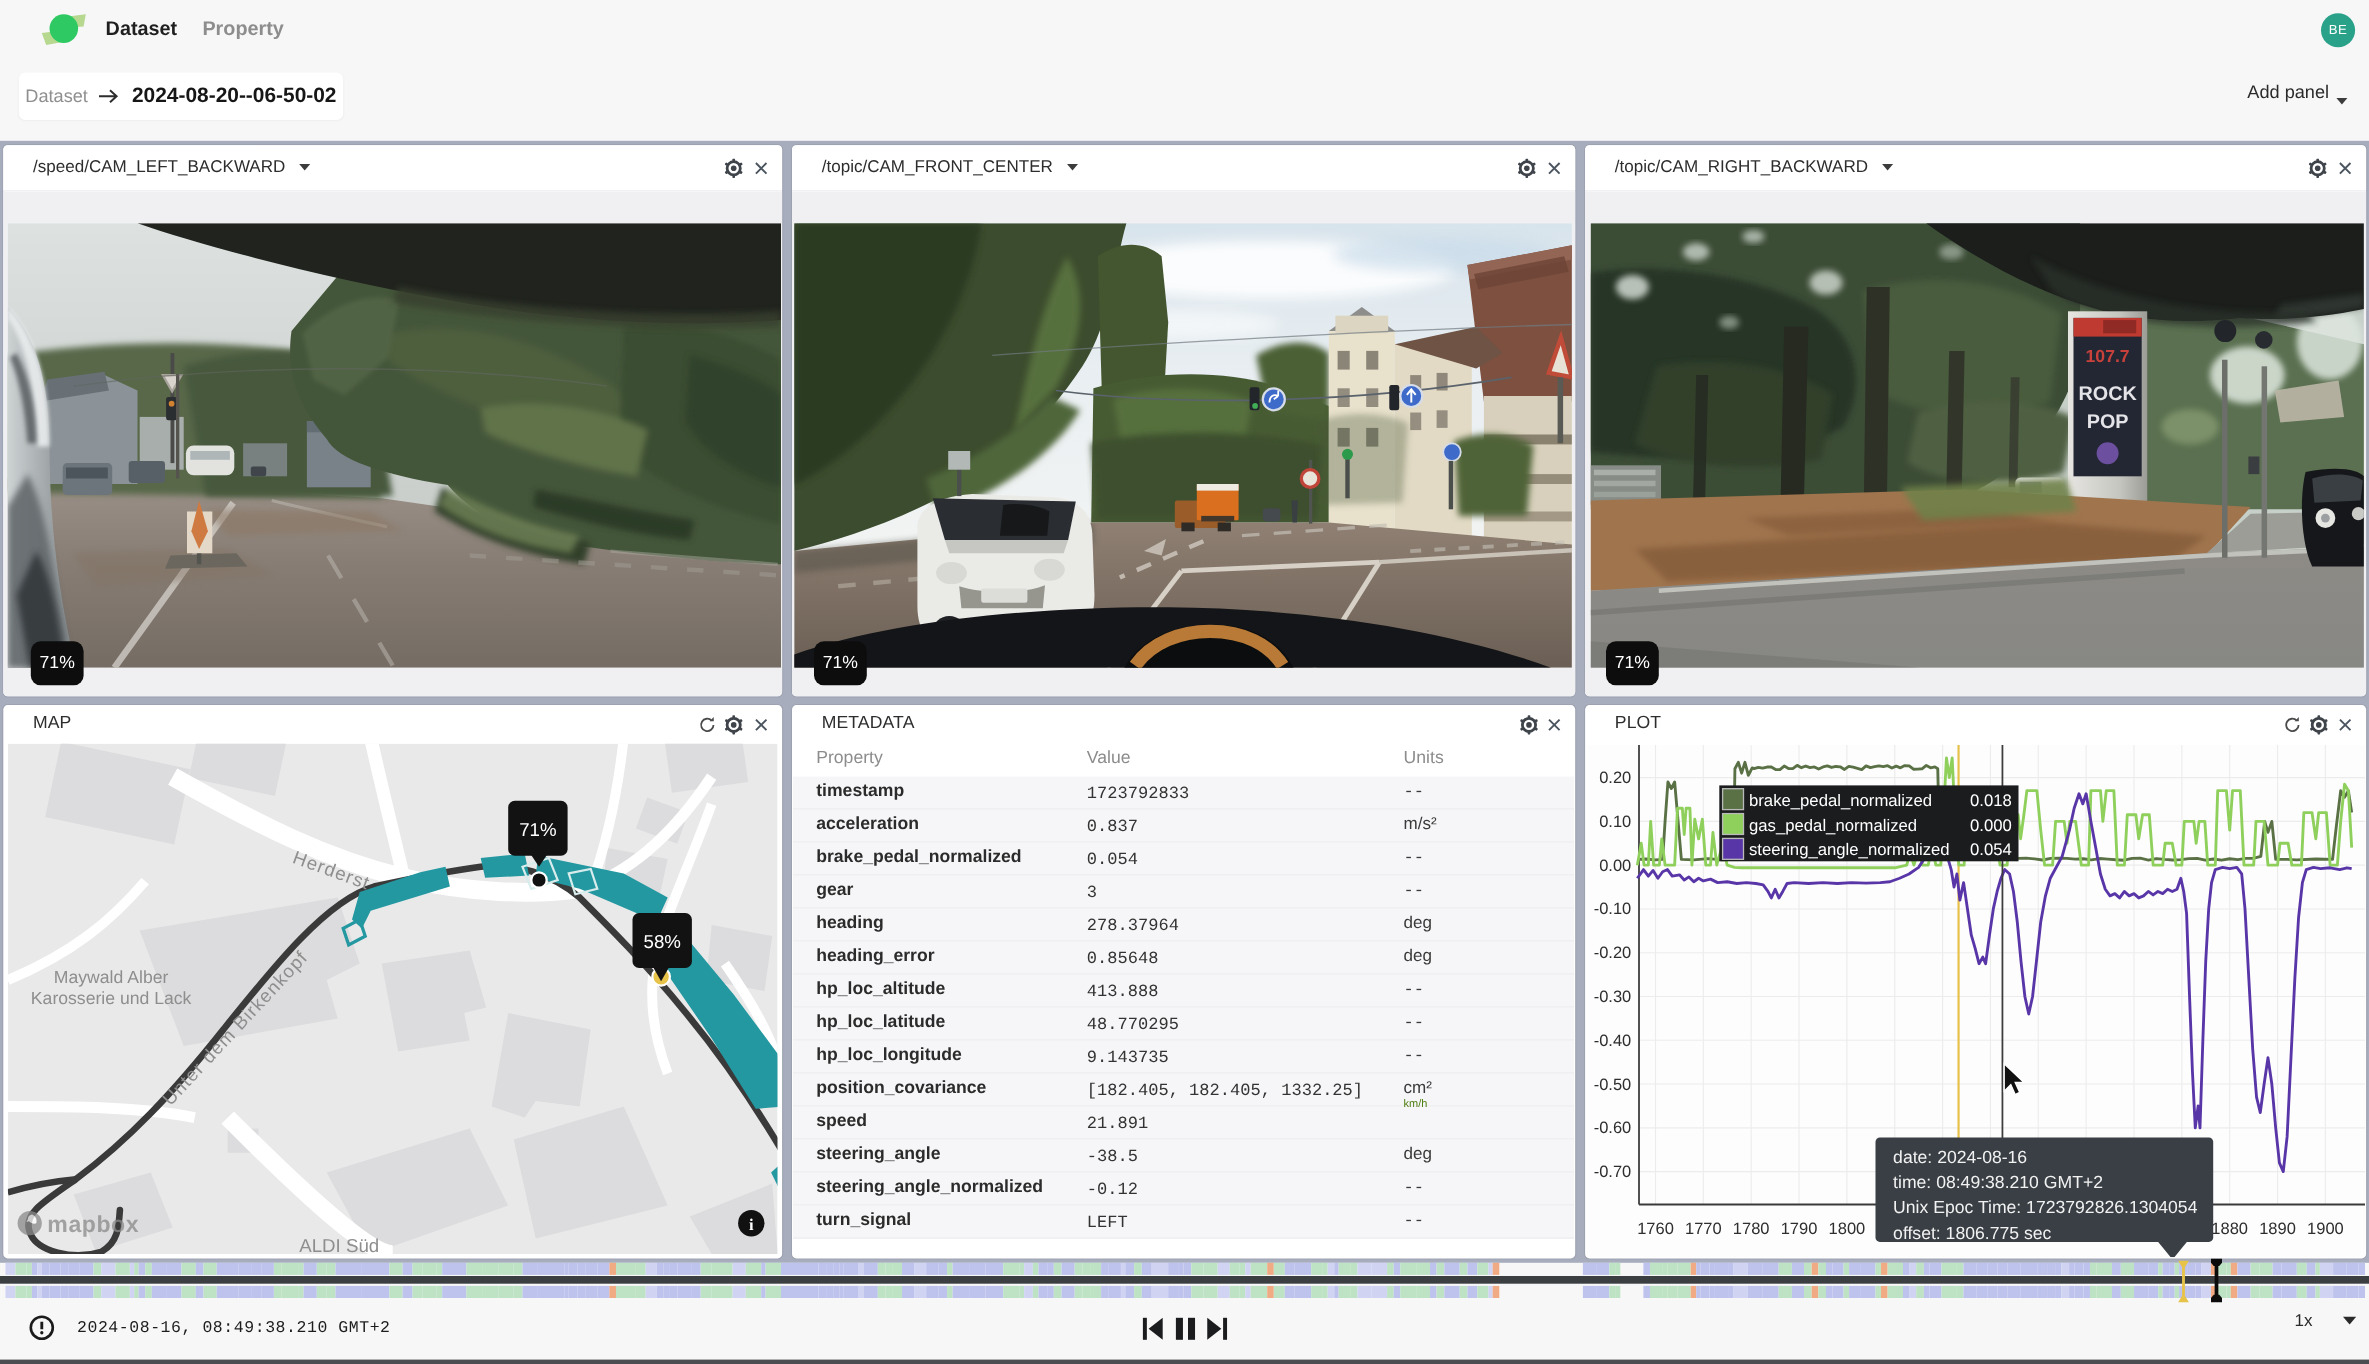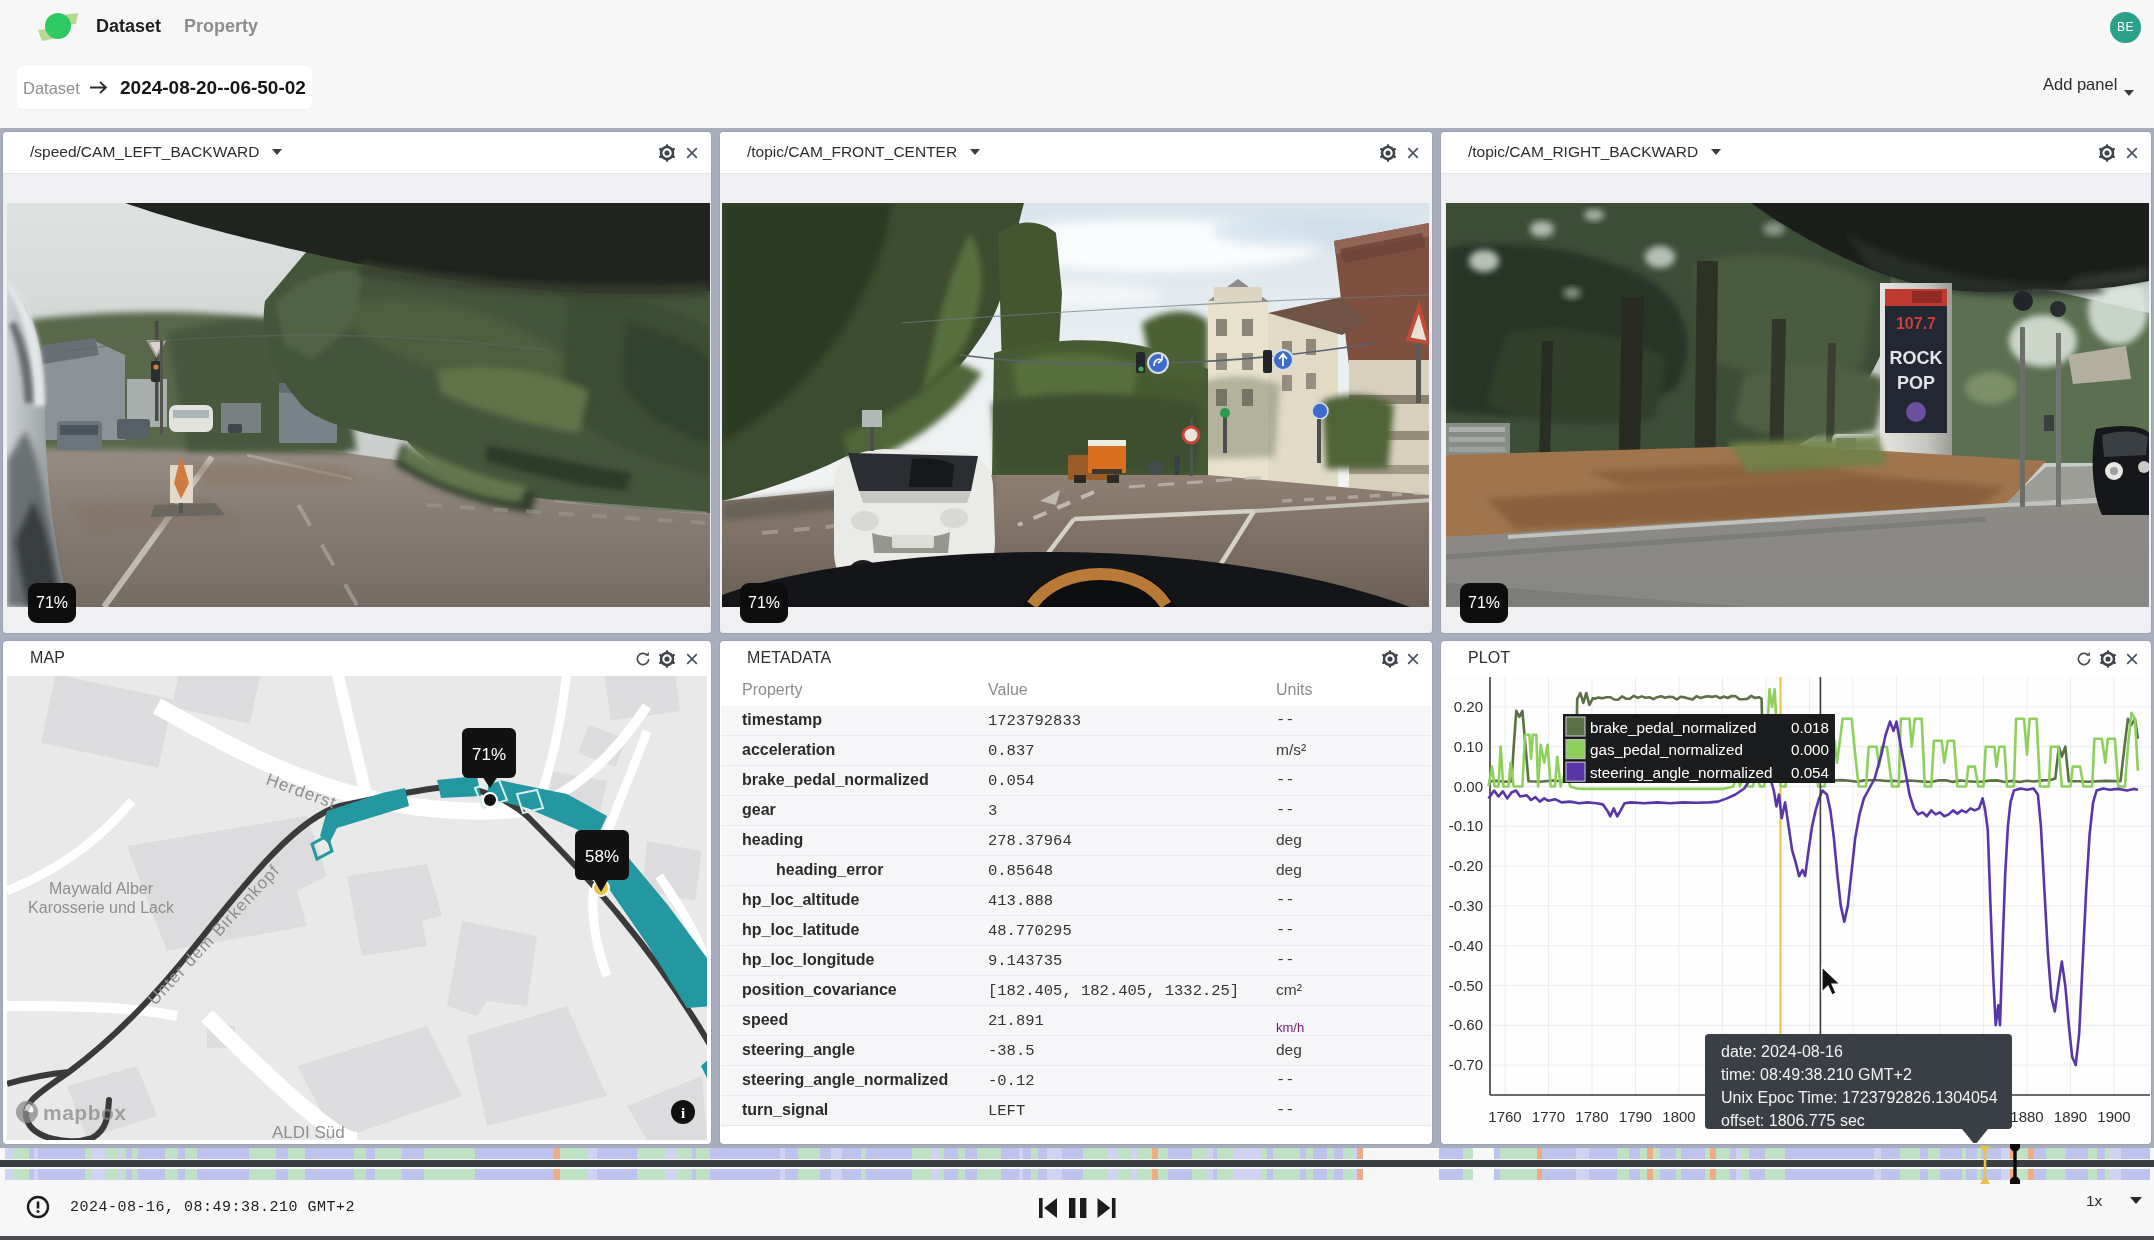--- a/index.html
+++ b/index.html
@@ -527,21 +527,21 @@
 <div class="abs mono" style="left:1276px;top:771px;font-size:15.5px;color:#3a3a3a;">--</div>
 <div class="abs" style="left:721px;top:796px;width:710px;height:29px;background:#f6f6f8;border-bottom:1px solid #e9e9ec;"></div>
 <div class="abs" style="left:742px;top:801px;font-size:16px;font-weight:700;color:#2b2b2b;">gear</div>
 <div class="abs mono" style="left:988px;top:802px;font-size:15.5px;color:#333;">3</div>
 <div class="abs mono" style="left:1276px;top:801px;font-size:15.5px;color:#3a3a3a;">--</div>
 <div class="abs" style="left:721px;top:826px;width:710px;height:29px;background:#f6f6f8;border-bottom:1px solid #e9e9ec;"></div>
 <div class="abs" style="left:742px;top:831px;font-size:16px;font-weight:700;color:#2b2b2b;">heading</div>
 <div class="abs mono" style="left:988px;top:832px;font-size:15.5px;color:#333;">278.37964</div>
 <div class="abs " style="left:1276px;top:831px;font-size:15.5px;color:#3a3a3a;">deg</div>
 <div class="abs" style="left:721px;top:856px;width:710px;height:29px;background:#f6f6f8;border-bottom:1px solid #e9e9ec;"></div>
-<div class="abs" style="left:776px;top:861px;font-size:16px;font-weight:700;color:#2b2b2b;">heading_error</div>
+<div class="abs" style="left:742px;top:861px;font-size:16px;font-weight:700;color:#2b2b2b;">heading_error</div>
 <div class="abs mono" style="left:988px;top:862px;font-size:15.5px;color:#333;">0.85648</div>
 <div class="abs " style="left:1276px;top:861px;font-size:15.5px;color:#3a3a3a;">deg</div>
 <div class="abs" style="left:721px;top:886px;width:710px;height:29px;background:#f6f6f8;border-bottom:1px solid #e9e9ec;"></div>
 <div class="abs" style="left:742px;top:891px;font-size:16px;font-weight:700;color:#2b2b2b;">hp_loc_altitude</div>
 <div class="abs mono" style="left:988px;top:892px;font-size:15.5px;color:#333;">413.888</div>
 <div class="abs mono" style="left:1276px;top:891px;font-size:15.5px;color:#3a3a3a;">--</div>
 <div class="abs" style="left:721px;top:916px;width:710px;height:29px;background:#f6f6f8;border-bottom:1px solid #e9e9ec;"></div>
 <div class="abs" style="left:742px;top:921px;font-size:16px;font-weight:700;color:#2b2b2b;">hp_loc_latitude</div>
 <div class="abs mono" style="left:988px;top:922px;font-size:15.5px;color:#333;">48.770295</div>
 <div class="abs mono" style="left:1276px;top:921px;font-size:15.5px;color:#3a3a3a;">--</div>
@@ -549,21 +549,21 @@
 <div class="abs" style="left:742px;top:951px;font-size:16px;font-weight:700;color:#2b2b2b;">hp_loc_longitude</div>
 <div class="abs mono" style="left:988px;top:952px;font-size:15.5px;color:#333;">9.143735</div>
 <div class="abs mono" style="left:1276px;top:951px;font-size:15.5px;color:#3a3a3a;">--</div>
 <div class="abs" style="left:721px;top:976px;width:710px;height:29px;background:#f6f6f8;border-bottom:1px solid #e9e9ec;"></div>
 <div class="abs" style="left:742px;top:981px;font-size:16px;font-weight:700;color:#2b2b2b;">position_covariance</div>
 <div class="abs mono" style="left:988px;top:982px;font-size:15.5px;color:#333;">[182.405, 182.405, 1332.25]</div>
 <div class="abs " style="left:1276px;top:981px;font-size:15.5px;color:#3a3a3a;">cm²</div>
 <div class="abs" style="left:721px;top:1006px;width:710px;height:29px;background:#f6f6f8;border-bottom:1px solid #e9e9ec;"></div>
 <div class="abs" style="left:742px;top:1011px;font-size:16px;font-weight:700;color:#2b2b2b;">speed</div>
 <div class="abs mono" style="left:988px;top:1012px;font-size:15.5px;color:#333;">21.891</div>
-<div class="abs " style="left:1276px;top:1020px;font-size:13px;color:#701a75;">km/h</div>
+<div class="abs " style="left:1276px;top:998px;font-size:10px;color:#4d7c0f;">km/h</div>
 <div class="abs" style="left:721px;top:1036px;width:710px;height:29px;background:#f6f6f8;border-bottom:1px solid #e9e9ec;"></div>
 <div class="abs" style="left:742px;top:1041px;font-size:16px;font-weight:700;color:#2b2b2b;">steering_angle</div>
 <div class="abs mono" style="left:988px;top:1042px;font-size:15.5px;color:#333;">-38.5</div>
 <div class="abs " style="left:1276px;top:1041px;font-size:15.5px;color:#3a3a3a;">deg</div>
 <div class="abs" style="left:721px;top:1066px;width:710px;height:29px;background:#f6f6f8;border-bottom:1px solid #e9e9ec;"></div>
 <div class="abs" style="left:742px;top:1071px;font-size:16px;font-weight:700;color:#2b2b2b;">steering_angle_normalized</div>
 <div class="abs mono" style="left:988px;top:1072px;font-size:15.5px;color:#333;">-0.12</div>
 <div class="abs mono" style="left:1276px;top:1071px;font-size:15.5px;color:#3a3a3a;">--</div>
 <div class="abs" style="left:721px;top:1096px;width:710px;height:29px;background:#f6f6f8;border-bottom:1px solid #e9e9ec;"></div>
 <div class="abs" style="left:742px;top:1101px;font-size:16px;font-weight:700;color:#2b2b2b;">turn_signal</div>

